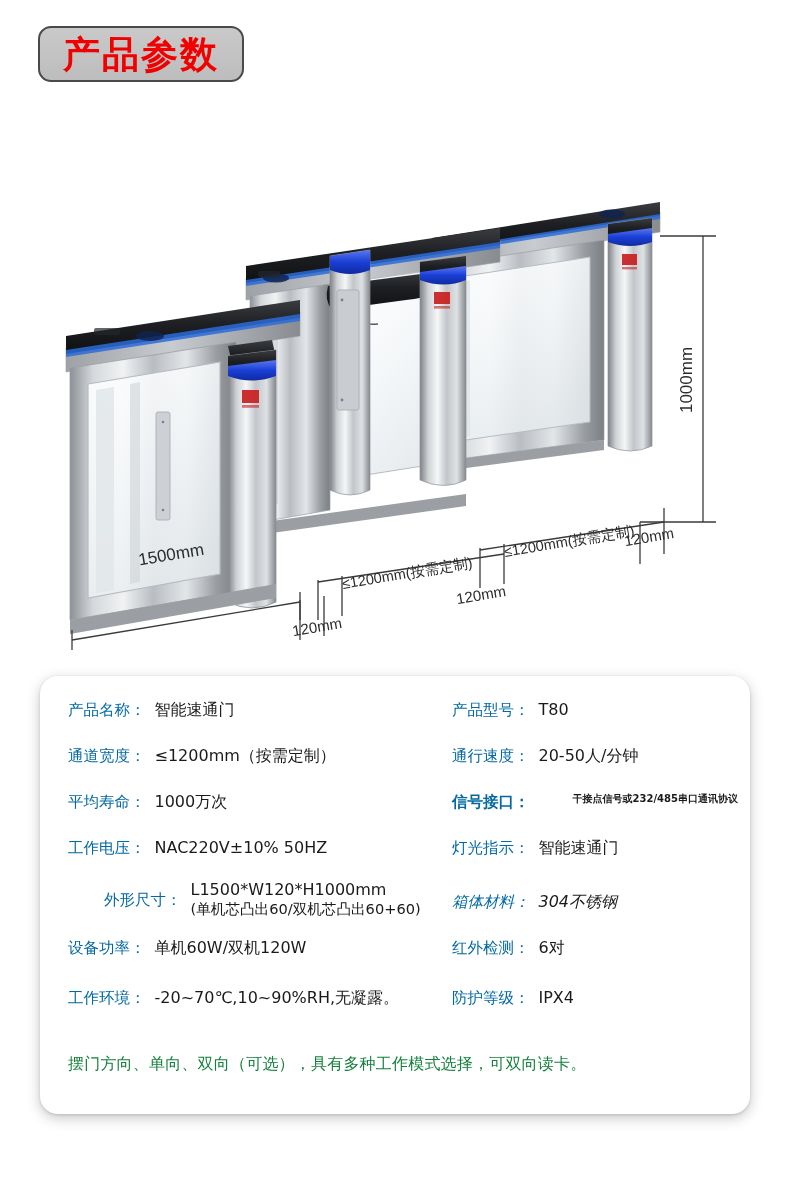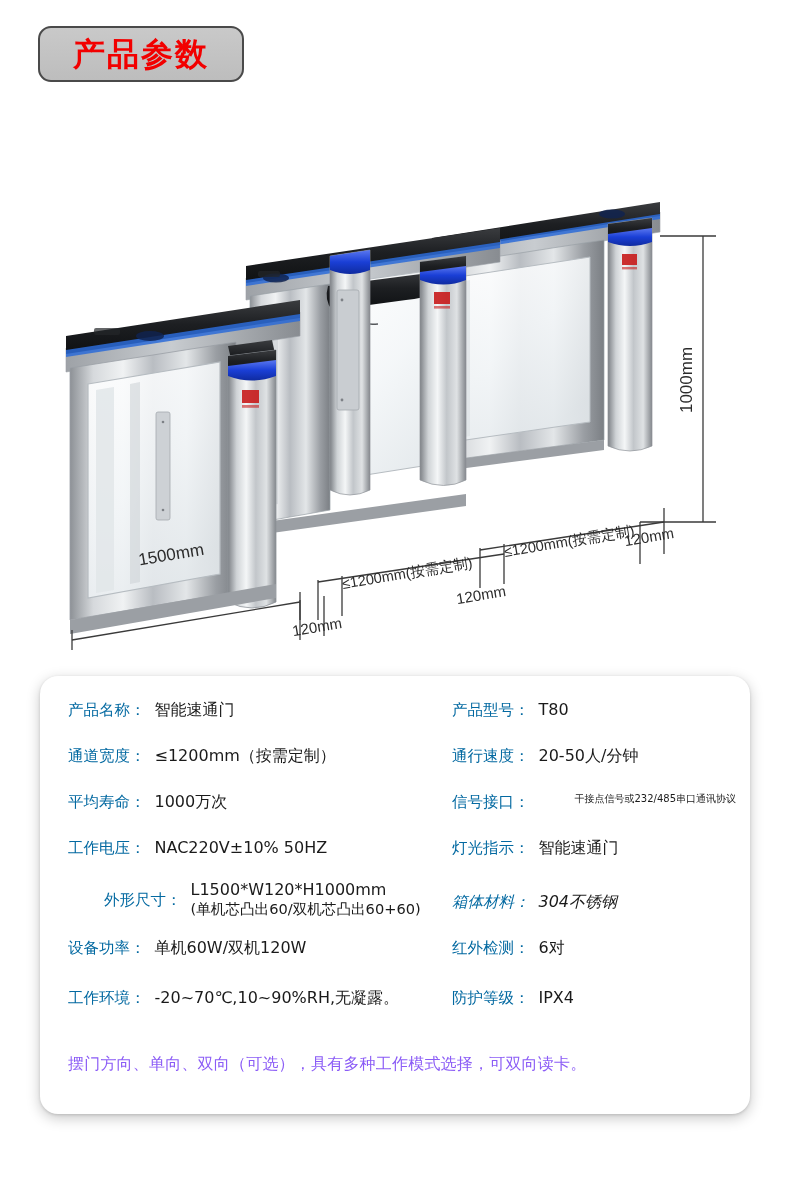--- a/index.html
+++ b/index.html
@@ -14,21 +14,21 @@
   
   .title-badge {
     position: absolute; left: 38px; top: 26px;
     width: 206px; height: 56px;
     background: linear-gradient(#c9c9c9, #bdbdbd);
     border: 2px solid #4a4a4a;
     border-radius: 13px;
     display: flex; align-items: center; justify-content: center;
   }
   .title-badge .txt {
-    color: #f20000; font-size: 32px; font-weight: bold;
+    color: #f20000; font-size: 37px; font-weight: bold;
     letter-spacing: 2px; line-height: 1;
     font-family: "DejaVu Sans", "Liberation Sans", sans-serif;
   }
 
   
   .illus { position: absolute; left: 0; top: 150; width: 790px; height: 510px; }
   .illus svg { display:block; }
 
   
   .spec-card {
@@ -54,21 +54,21 @@
     color: #1a1a1a; font-size: 16px; line-height: 1.3;
     margin-left: 9px; flex: 1 1 auto;
     font-family: "DejaVu Sans", "Liberation Sans", sans-serif;
   }
   .val.small { font-size: 10px; text-align: center; }
   .val .sub { display: block; font-size: 14.6px; line-height: 1.22; }
   .val .main { display: block; line-height: 1.22; }
 
   .footnote {
     position: absolute; left: 28px; top: 378px;
-    color: #8b5cf6; font-size: 16px; letter-spacing: 0.2px;
+    color: #15803d; font-size: 16px; letter-spacing: 0.2px;
     font-family: "DejaVu Sans", "Liberation Sans", sans-serif;
   }
 
   
   .dimtxt { font-family: "Liberation Sans","DejaVu Sans",sans-serif; fill:#2b2b2b; }
 </style>
 </head>
 <body>
 
 <div class="page">
@@ -308,21 +308,21 @@
           <span class="lbl">产品型号：</span>
           <span class="val">T80</span>
         </div>
       </div>
       <div class="col-right" style="top:70px;">
         <div class="col">
           <span class="lbl">通行速度：</span>
           <span class="val">20-50人/分钟</span>
         </div>
       </div>
-      <div class="col-right" style="top:116px;">
+      <div class="col-right" style="top:116px;font-weight:bold;">
         <div class="col">
           <span class="lbl">信号接口：</span>
           <span class="val small">干接点信号或232/485串口通讯协议</span>
         </div>
       </div>
       <div class="col-right" style="top:162px;">
         <div class="col">
           <span class="lbl">灯光指示：</span>
           <span class="val">智能速通门</span>
         </div>

